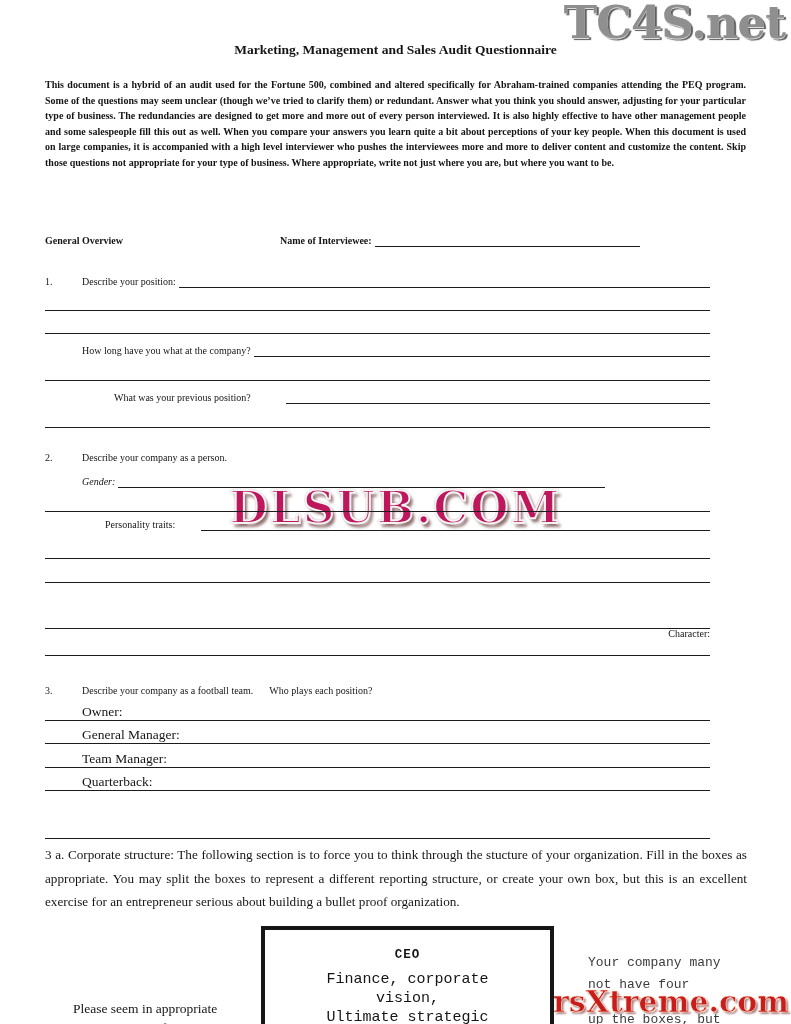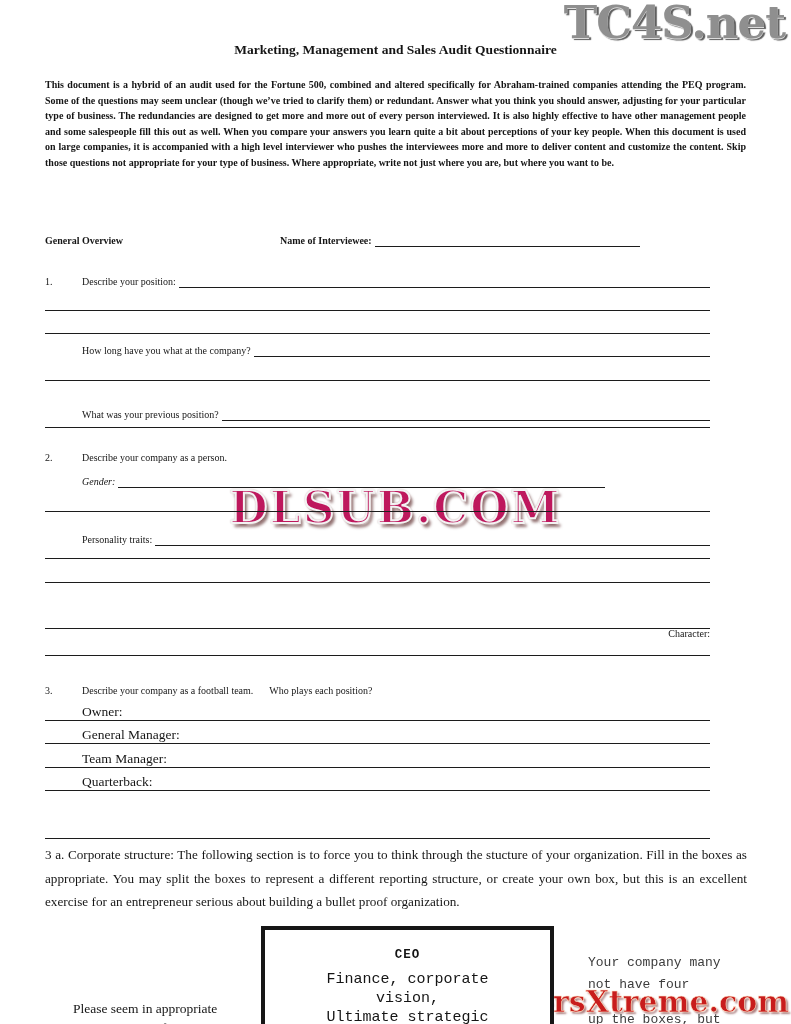--- a/index.html
+++ b/index.html
@@ -129,40 +129,40 @@
   <div class="hline" style="top:310px;"></div>
   <div class="hline" style="top:333px;"></div>
 
   <div class="row" style="top:341px;">
     <span class="num"></span>
     <span>How long have you what at the company?</span>
     <span class="fill"></span>
   </div>
   <div class="hline" style="top:380px;"></div>
 
-  <div class="row" style="top:405px;">
+  <div class="row" style="top:388px;gap:32px;">
     <span class="num"></span>
     <span>What was your previous position?</span>
     <span class="fill"></span>
   </div>
   <div class="hline" style="top:427px;"></div>
 
   <div class="row" style="top:448px;">
     <span class="num">2.</span>
     <span>Describe your company as a person.</span>
   </div>
 
   <div class="row" style="top:472px; right:186px;font-style:italic;">
     <span class="num"></span>
     <span>Gender:</span>
     <span class="fill"></span>
   </div>
   <div class="hline" style="top:511px;"></div>
 
-  <div class="row" style="top:530px;">
+  <div class="row" style="top:515px;gap:23px;">
     <span class="num"></span>
     <span>Personality traits:</span>
     <span class="fill"></span>
   </div>
   <div class="hline" style="top:558px;"></div>
   <div class="hline" style="top:582px;"></div>
 
   <div class="row" style="top:589px;flex-direction:column;">
     <span class="num"></span>
     <span>Character:</span>

